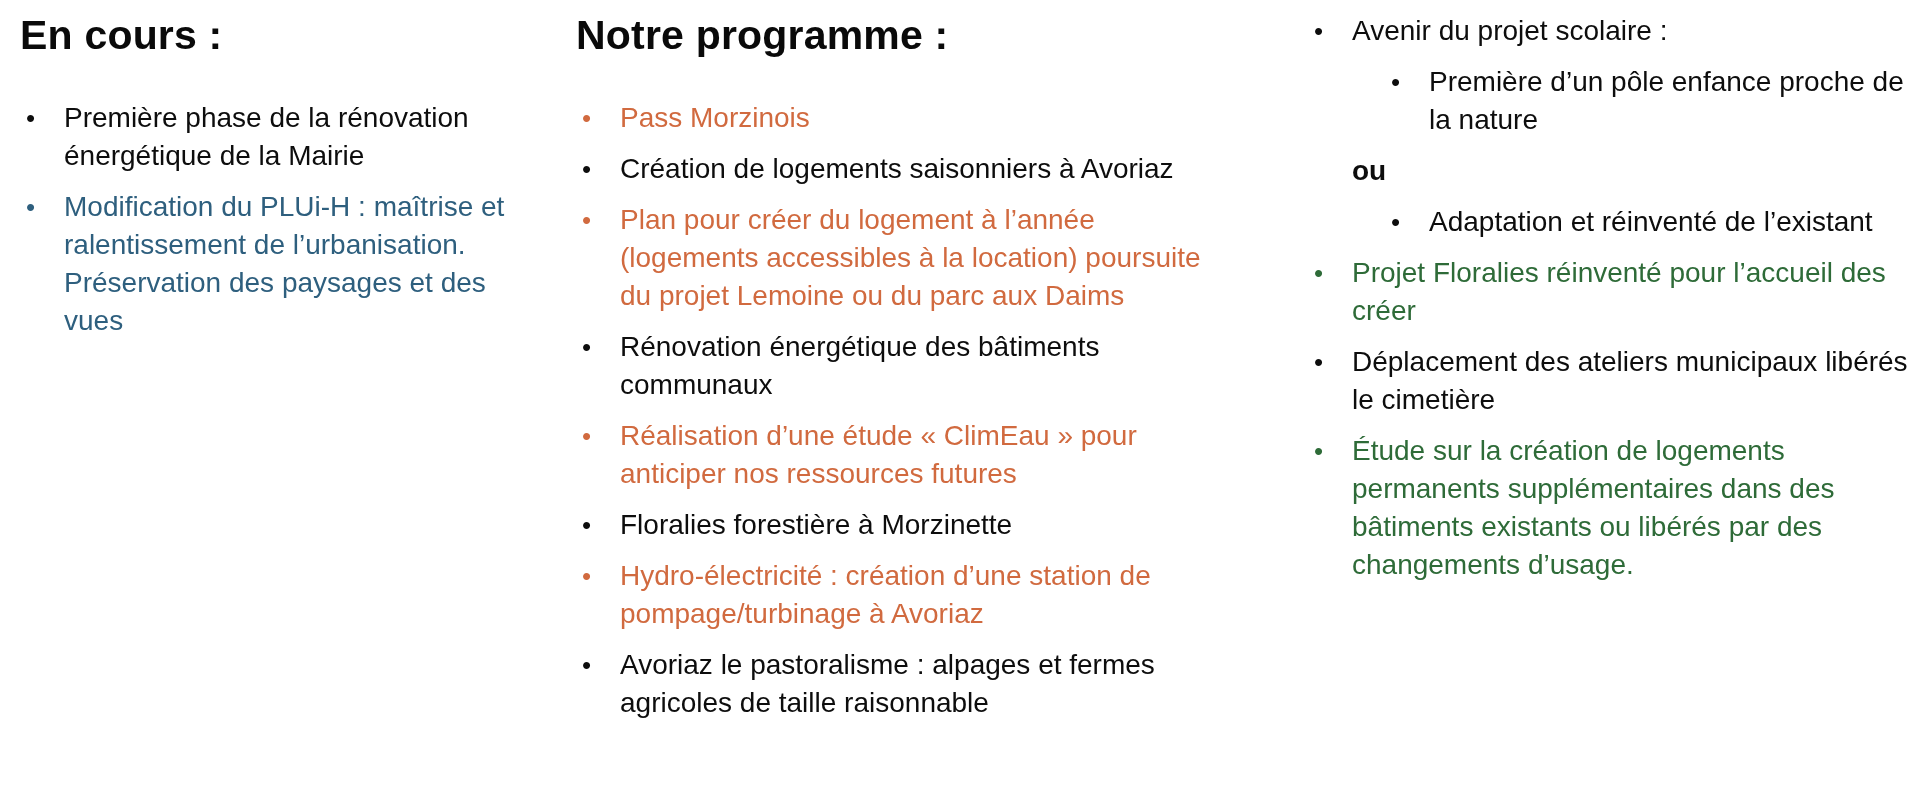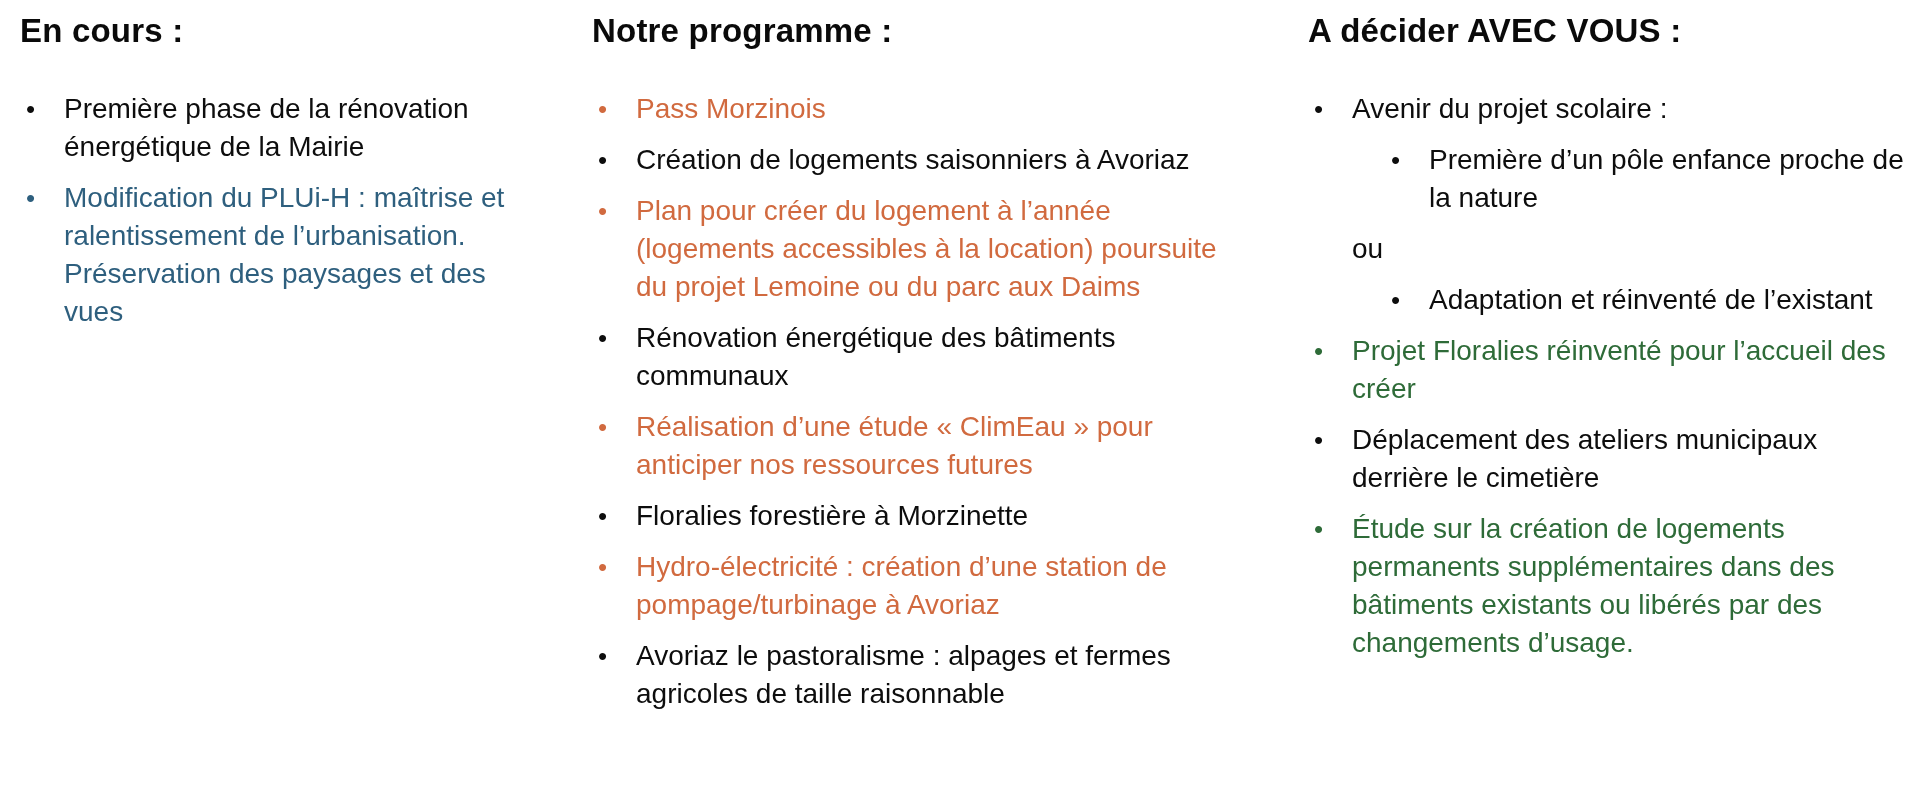--- a/index.html
+++ b/index.html
@@ -14,26 +14,26 @@
     height: 808px;
     background: #ffffff;
     overflow: hidden;
     color: #0d0d0d;
   }
   .col {
     position: absolute;
     top: 12px;
   }
   .col-1 { left: 20px;   width: 505px; }
-  .col-2 { left: 592px;  width: 625px; }
+  .col-2 { left: 576px;  width: 625px; }
   .col-3 { left: 1308px; width: 606px; }
 
   .col-header {
     margin: 0 0 40px 0;
-    font-size: 33px;
+    font-size: 41px;
     font-weight: 700;
     color: #0a0a0a;
     letter-spacing: 0.2px;
   }
 
   .items { display: block; }
 
   .item {
     display: flex;
     align-items: flex-start;
@@ -47,21 +47,21 @@
     padding-left: 6px;
     font-size: 26px;
   }
   .item .txt { flex: 1 1 auto; }
 
   .lvl-1 { margin-left: 77px; }
   .lvl-1 .dot { flex-basis: 44px; }
 
   .label-item { margin-left: 44px; font-weight: 700; }
 
-  .bold { font-weight: 400; }
+  .bold { font-weight: 700; }
 
   .c-black  { color: var(--c-black,  #0d0d0d); }
   .c-blue   { color: var(--c-blue,   #2e5f7e); }
   .c-orange { color: var(--c-orange, #d16a3f); }
   .c-green  { color: var(--c-green,  #2e6b38); }
 </style>
 </head>
 <body>
 
 <div class="slide">
@@ -122,21 +122,20 @@
         </div>
 
         <div class="item lvl-0 c-black">
           <span class="dot">•</span>
           <span class="txt">Avoriaz le pastoralisme : alpages et fermes agricoles de taille raisonnable</span>
         </div>
       </div>
   </section>
 
   <section class="col col-3">
-    <h2 class="col-header">A décider AVEC VOUS :</h2>
     <div class="items">
 
         <div class="item lvl-0 c-black">
           <span class="dot">•</span>
           <span class="txt">Avenir du projet scolaire :</span>
         </div>
 
         <div class="item lvl-1 c-black">
           <span class="dot">•</span>
           <span class="txt">Première d’un pôle enfance proche de la nature</span>
@@ -152,21 +151,21 @@
           <span class="txt">Adaptation et réinventé de l’existant</span>
         </div>
 
         <div class="item lvl-0 c-green">
           <span class="dot">•</span>
           <span class="txt">Projet Floralies réinventé pour l’accueil des créer</span>
         </div>
 
         <div class="item lvl-0 c-black">
           <span class="dot">•</span>
-          <span class="txt">Déplacement des ateliers municipaux derrière le cimetière</span>
+          <span class="txt">Déplacement des ateliers municipaux libérés le cimetière</span>
         </div>
 
         <div class="item lvl-0 c-green">
           <span class="dot">•</span>
           <span class="txt">Étude sur la création de logements permanents supplémentaires dans des bâtiments existants ou libérés par des changements d’usage.</span>
         </div>
       </div>
   </section>
 
 </div>

